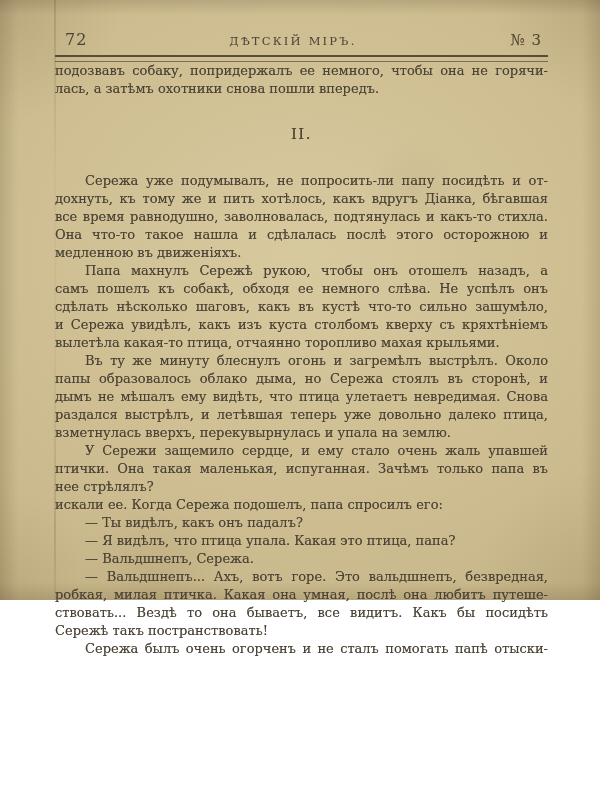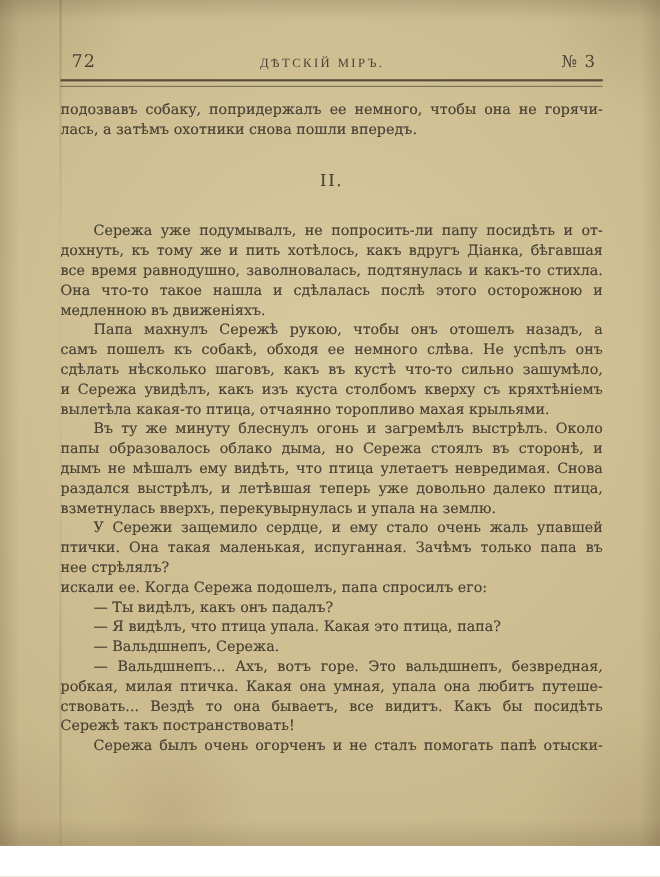--- a/index.html
+++ b/index.html
@@ -1,19 +1,19 @@
 <!DOCTYPE html>
 <html style="--paper: #c3b182; --ink: #4b4336;"><head>
 <meta charset="utf-8">
 <style>
   html,body{margin:0;padding:0;}
   body{width:600px;height:797px;overflow:hidden;font-family:"DejaVu Serif", serif;}
   .page{
-    position:relative;box-sizing:border-box;width:600px;height:769px;
-    padding:17px 52px 0 55px;
+    position:relative;box-sizing:border-box;width:600px;height:600px;
+    padding:1px 52px 0 55px;
     color:var(--ink,#4b4336);
     background:
       radial-gradient(circle 110px at 26% 96%, rgba(110,85,50,0.10), transparent 70%),
       radial-gradient(circle 70px at 69% 31%, rgba(115,90,55,0.06), transparent 70%),
       radial-gradient(ellipse 135% 115% at 50% 42%, rgba(236,225,188,0.50), transparent 75%),
       radial-gradient(circle 170px at 0% 0%, rgba(88,68,38,0.20), transparent 72%),
       radial-gradient(circle 150px at 100% 0%, rgba(88,68,38,0.16), transparent 72%),
       radial-gradient(circle 180px at 100% 100%, rgba(88,68,38,0.14), transparent 72%),
       radial-gradient(circle 150px at 0% 100%, rgba(88,68,38,0.13), transparent 72%),
       linear-gradient(90deg, rgba(92,72,42,0.26) 0%, transparent 3%, transparent 97%, rgba(92,72,42,0.24) 100%),
@@ -22,28 +22,28 @@
   }
   .crease{
     position:absolute;left:54px;top:0;bottom:0;width:2px;pointer-events:none;
     background:linear-gradient(180deg, rgba(105,85,50,0.25), rgba(105,85,50,0.04) 28%, rgba(105,85,50,0.06) 62%, rgba(105,85,50,0.22) 88%, rgba(105,85,50,0.10));
   }
   .header{
     padding-top:30px;display:flex;align-items:baseline;justify-content:space-between;
     line-height:17px;
   }
   .pgnum{font-size:16px;padding-left:10px;letter-spacing:1px;}
-  .jtitle{font-size:11.5px;letter-spacing:2.2px;font-variant:small-caps;transform:translateX(-6px);font-family:Liberation Serif, serif;}
+  .jtitle{font-size:11.5px;letter-spacing:2.2px;font-variant:small-caps;transform:translateX(-6px);}
   .issue{font-size:15px;padding-right:6px;letter-spacing:1px;}
   .rule{
     height:4px;margin-top:5px;
     border-top:2px solid rgba(62,53,39,0.82);
     border-bottom:1px solid rgba(62,53,39,0.58);
   }
-  .body{margin-top:13px;font-size:13px;line-height:18px;
+  .body{font-size:13px;line-height:18px;
         text-shadow:0 0 0.6px rgba(76,68,55,0.55);}
   .para{margin:0;}
   .line{min-height:18px;overflow:hidden;}
   .line.just{text-align:justify;text-align-last:justify;}
   .line.indent{text-indent:30px;}
   .section-heading{
     margin:27px 0 29px 0;text-align:center;font-size:15px;letter-spacing:1.5px;
   }
 </style>
 </head>
@@ -95,21 +95,21 @@
         <div class="line indent">— Ты видѣлъ, какъ онъ падалъ?</div>
       </div>
       <div class="para dialogue">
         <div class="line indent">— Я видѣлъ, что птица упала. Какая это птица, папа?</div>
       </div>
       <div class="para dialogue">
         <div class="line indent">— Вальдшнепъ, Сережа.</div>
       </div>
       <div class="para dialogue">
         <div class="line just indent">— Вальдшнепъ... Ахъ, вотъ горе. Это вальдшнепъ, безвредная,</div>
-        <div class="line just">робкая, милая птичка. Какая она умная, упала она любитъ путеше-</div>
+        <div class="line just">робкая, милая птичка. Какая она умная, послѣ она любитъ путеше-</div>
         <div class="line just">ствовать... Вездѣ то она бываетъ, все видитъ. Какъ бы посидѣть</div>
         <div class="line">Сережѣ такъ постранствовать!</div>
       </div>
       <div class="para paragraph">
         <div class="line just indent">Сережа былъ очень огорченъ и не сталъ помогать папѣ отыски-</div>
       </div>
     </div>
   <div class="crease"></div>
 </div>
 

